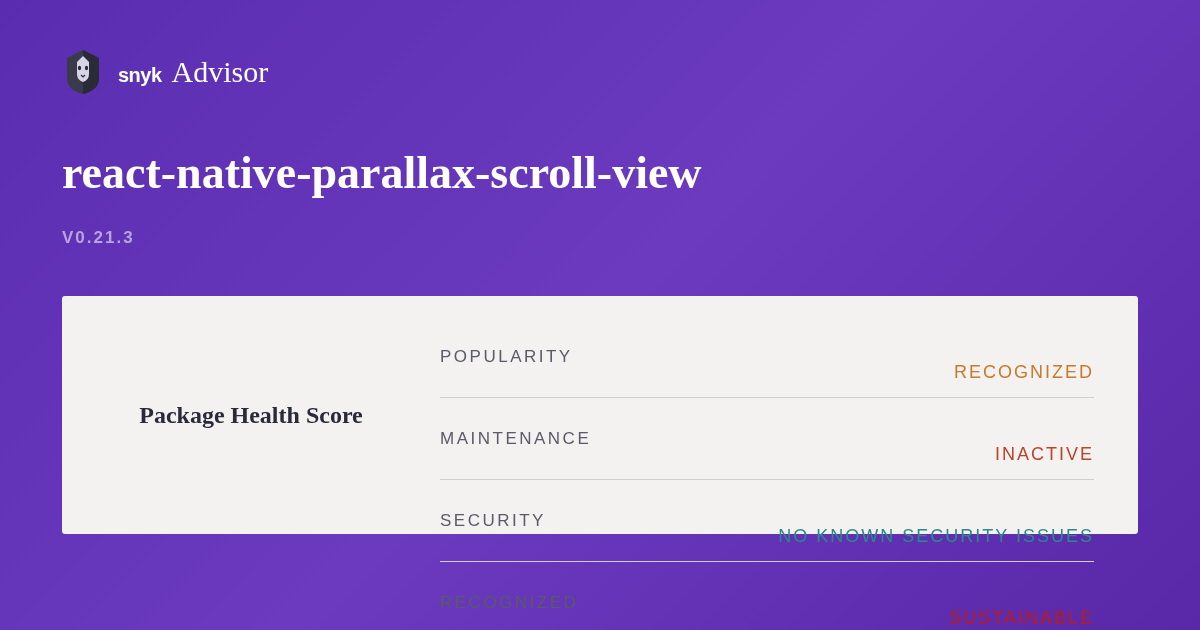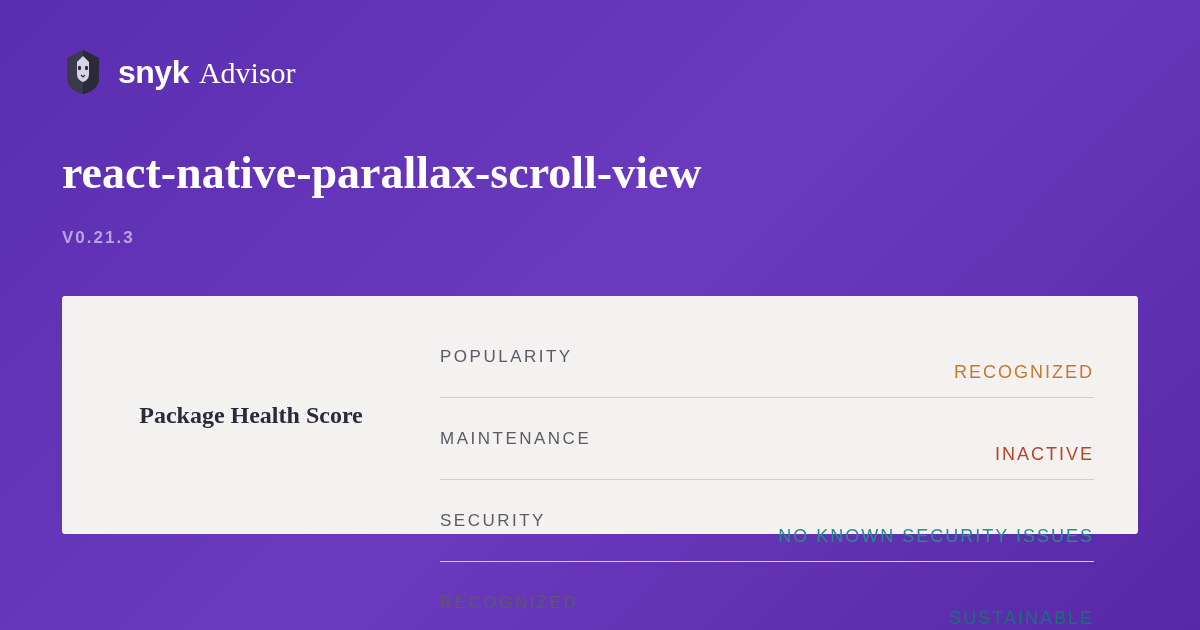--- a/index.html
+++ b/index.html
@@ -25,21 +25,21 @@
     height: 48px;
   }
   .brand-text {
     display: flex;
     align-items: baseline;
     gap: 10px;
   }
   .brand-name {
     font-family: -apple-system, BlinkMacSystemFont, 'Segoe UI', Arial, sans-serif;
     font-weight: 700;
-    font-size: 32px;
+    font-size: 20px;
     color: #ffffff;
     letter-spacing: -0.5px;
   }
   .brand-sub {
     font-family: Georgia, serif;
     font-weight: 400;
     font-size: 30px;
     color: #ffffff;
   }
   .package-name {
@@ -110,21 +110,21 @@
   .metric-value {
     font-family: -apple-system, BlinkMacSystemFont, 'Segoe UI', Arial, sans-serif;
     font-weight: 400;
     font-size: 18px;
     letter-spacing: 2px;
     margin-top: 32px;
   }
   .c-recognized { color: #c77a2a; }
   .c-inactive { color: #b8452a; }
   .c-security { color: #2a8a8a; }
-  .c-sustainable { color: #0f766e; }
+  .c-sustainable { color: #b91c1c; }
 </style>
 </head>
 <body>
 
 <div class="container">
   <div class="brand">
     <svg class="logo-svg" viewBox="0 0 42 48">
       <path d="M21 2 L37 10 L37 30 Q37 42 21 46 Q5 42 5 30 L5 10 Z" fill="#3a3a4a"></path>
       <path d="M21 2 L37 10 L37 30 Q37 42 21 46 L21 2 Z" fill="#2a2a38"></path>
       <path d="M15 14 L21 8 L27 14 L27 26 Q27 32 21 34 Q15 32 15 26 Z" fill="#d8d4e8"></path>

